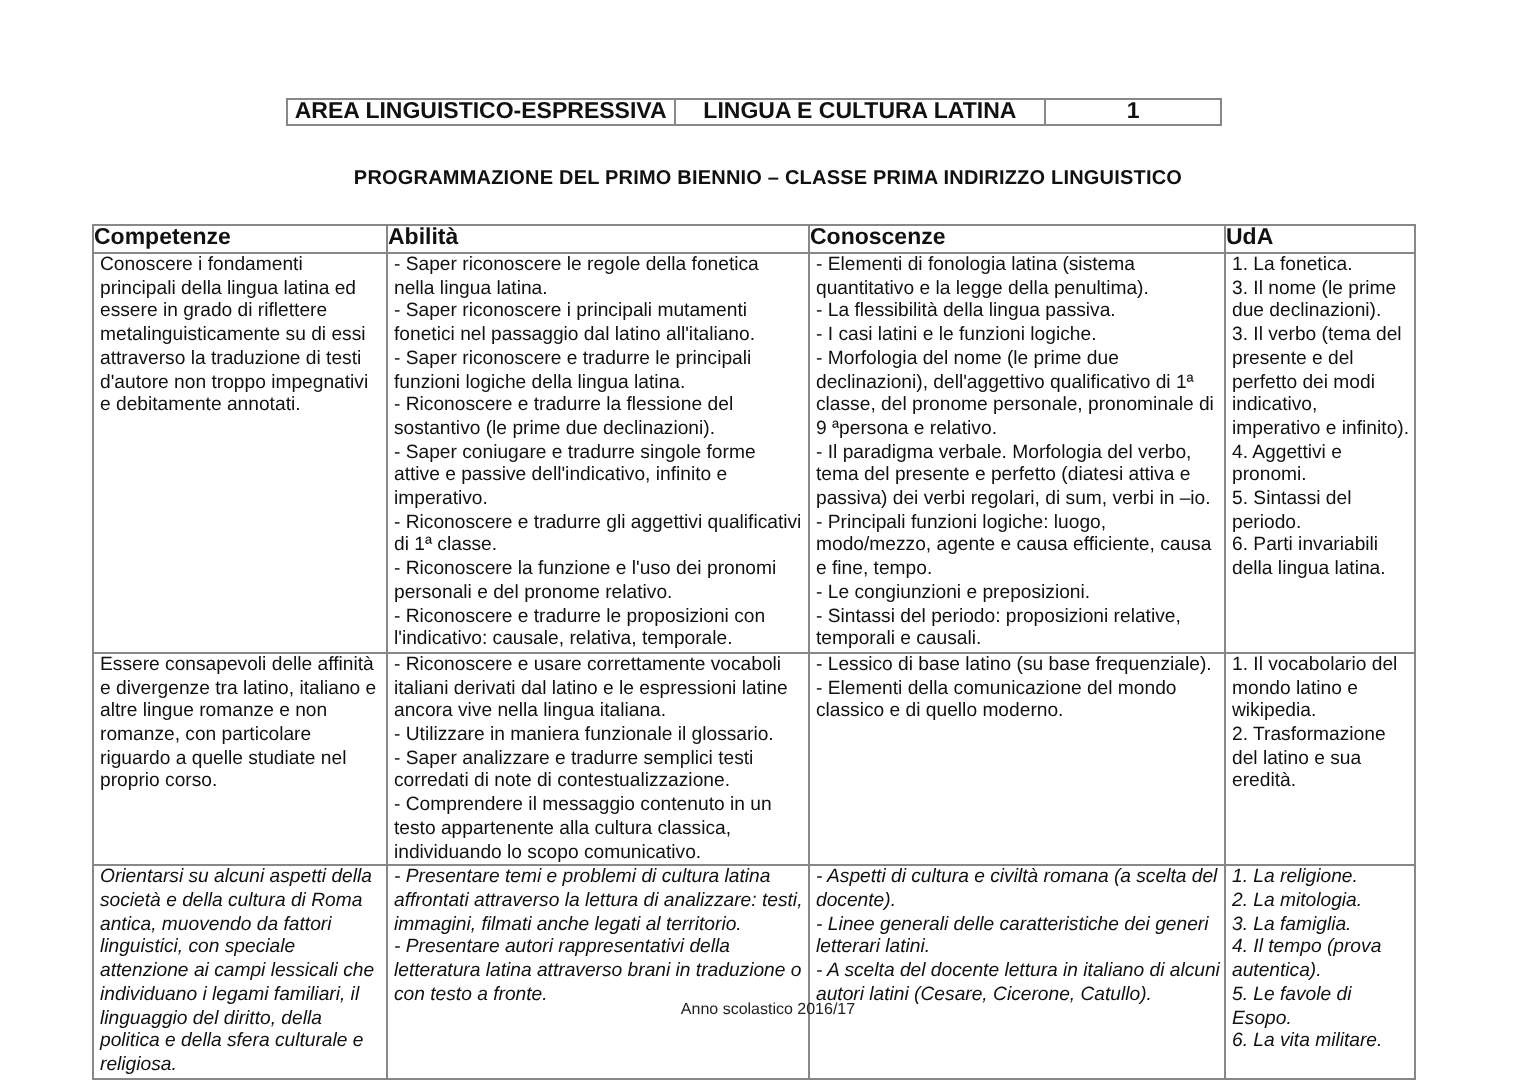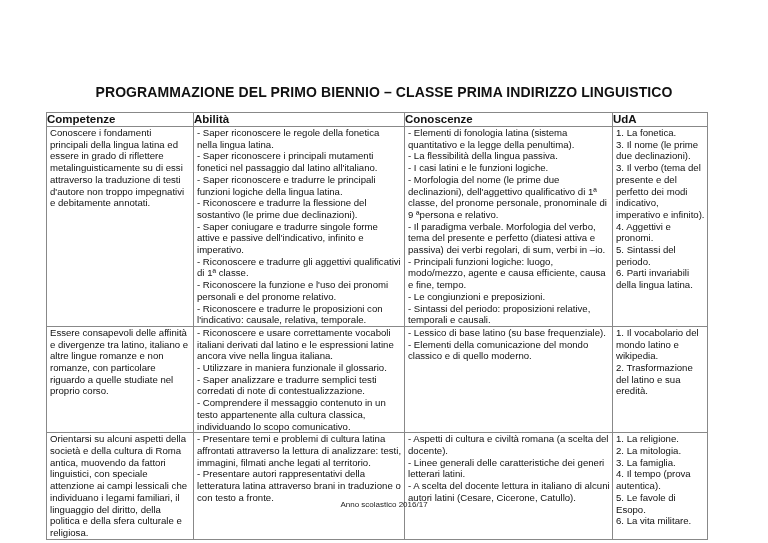--- a/index.html
+++ b/index.html
@@ -2,43 +2,48 @@
 <html><head>
 <meta charset="utf-8">
 <style>
   html, body { margin: 0; padding: 0; background: #ffffff; }
   body { width: 768px; height: 543px; position: relative; overflow: hidden;
          font-family: "Liberation Sans", sans-serif; color: #111; }
   .hdr-table { position: absolute; left: 143px; top: 49px; width: 468px;
                border-collapse: collapse; font-size: 11.5px; font-weight: bold; }
   .hdr-table td { border: 1px solid #888; text-align: center; padding: 0 2px; height: 12px; line-height: 12px; }
   .title { position: absolute; left: 0; width: 768px; top: 84px; text-align: center;
-           font-size: 14px; font-weight: bold; letter-spacing: 0.1px; }
+           font-size: 10px; font-weight: bold; letter-spacing: 0.1px; }
   .main-table { position: absolute; left: 46px; top: 112px; width: 661px;
                 border-collapse: collapse; font-size: 9.6px; line-height: 11.7px; table-layout: fixed; }
   .main-table th { border: 1px solid #888; font-size: 11.5px; font-weight: bold; text-align: left;
                    padding: 0; height: 13px; line-height: 13px; }
   .main-table td { border: 1px solid #888; vertical-align: top; padding: 0 2px 0 3px; }
   .main-table tr.r1 td { height: 163px; margin-left: 40px; }
   .main-table tr.r2 td { height: 102px; }
-  .main-table tr.r3 td { height: 82px; }
+  .main-table tr.r3 td { height: 82px; font-style: italic; }
   .line { display: block; }
   .footer { position: absolute; top: 500px; left: 0; width: 768px; text-align: center;
             font-size: 8px; color: #222; }
 </style>
 </head>
 <body>
 
 <table class="hdr-table">
   <colgroup>
       <col style="width:194px">
       <col style="width:186px">
       <col style="width:88px">
     </colgroup>
   <tbody>
+  <tr>
+    <td>AREA LINGUISTICO-ESPRESSIVA</td>
+    <td>LINGUA E CULTURA LATINA</td>
+    <td>1</td>
+  </tr>
 </tbody>
   </table>
 
 <div class="title">PROGRAMMAZIONE DEL PRIMO BIENNIO – CLASSE PRIMA INDIRIZZO LINGUISTICO</div>
 
 <table class="main-table">
   <colgroup>
     <col style="width:147px">
       <col style="width:211px">
       <col style="width:208px">

